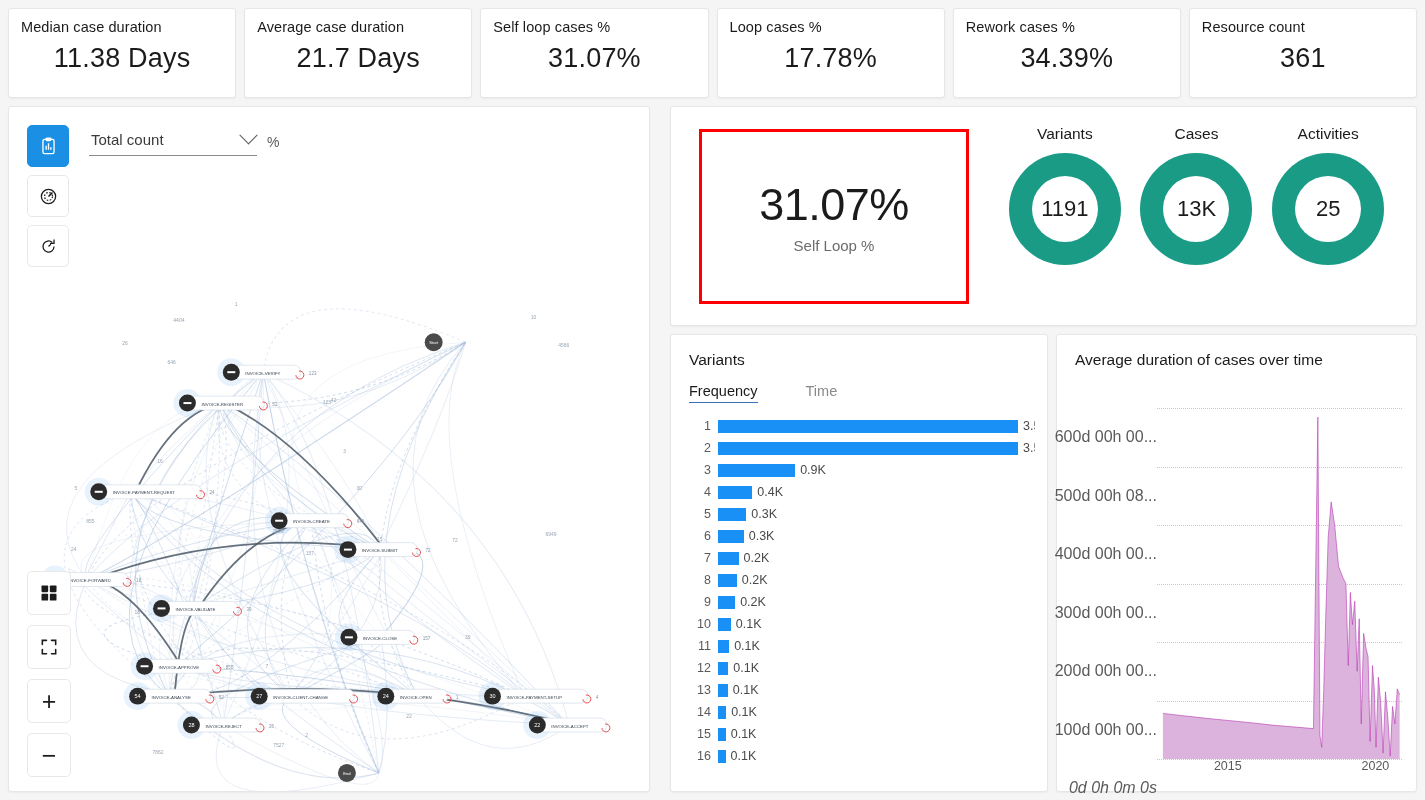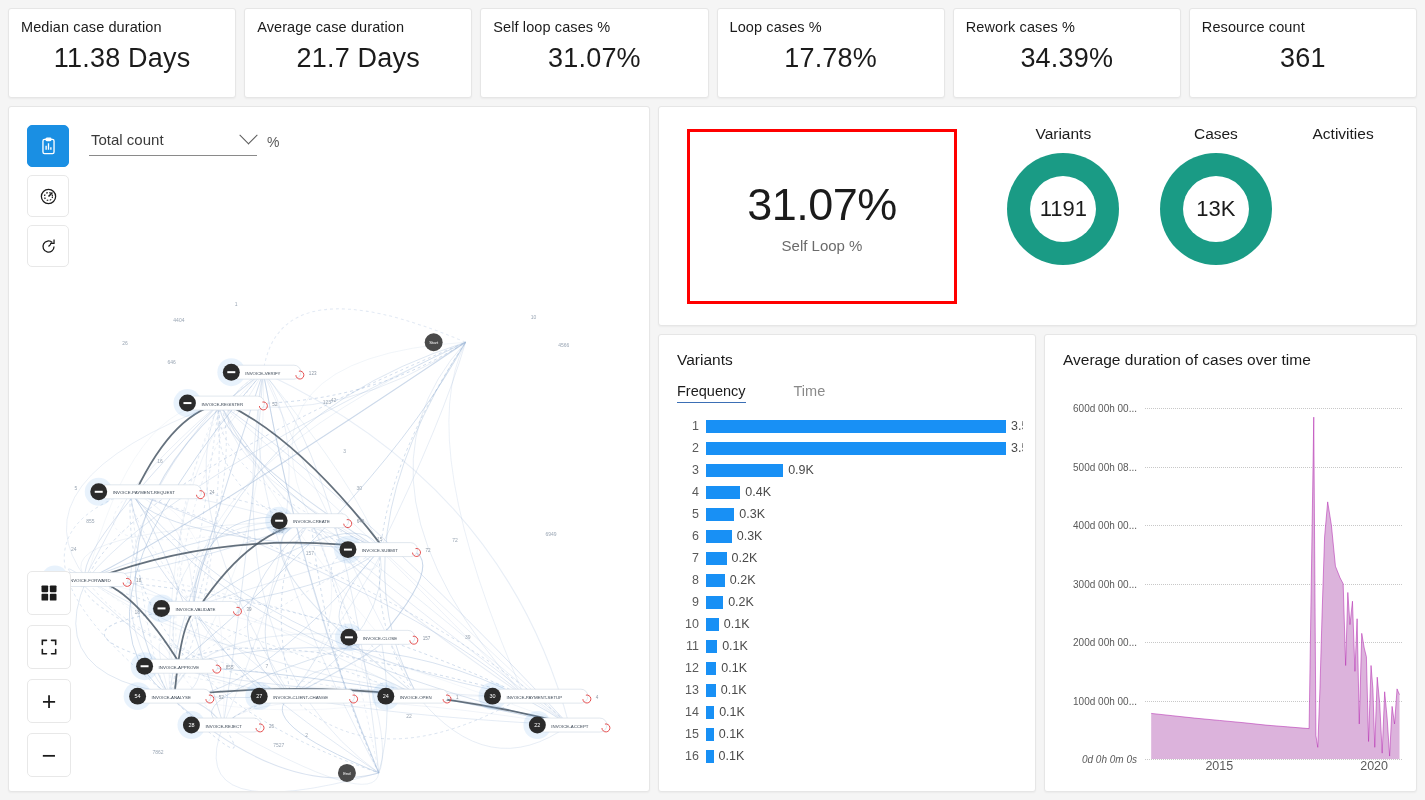--- a/index.html
+++ b/index.html
@@ -18,21 +18,21 @@
     padding: 10px 12px 0 12px; position: relative;
     box-shadow: 0 1px 2px rgba(0,0,0,.045);
   }
   .kpi-title { font-size: 14.5px; color: #1b1b1b; letter-spacing: .1px; }
   .kpi-value {
     font-size: 27px; color: #1b1b1b; text-align: center;
     margin-top: 8px; font-weight: 400; letter-spacing: .2px;
   }
 
   
-  .main { display: flex; gap: 8px; margin-top: 8px; height: 686px; }
+  .main { display: flex; gap: 20px; margin-top: 8px; height: 686px; }
   .left-col { width: 642px; }
   .right-col { flex: 1; display: flex; flex-direction: column; gap: 8px; }
 
   .panel {
     background: #fff; border: 1px solid #e6e6e6; border-radius: 3px;
     box-shadow: 0 1px 2px rgba(0,0,0,.045); position: relative;
   }
 
   
   .map-panel { height: 686px; overflow: hidden; }
@@ -92,21 +92,21 @@
   .vrow { display: flex; align-items: center; height: 22px; }
   .vrank { width: 22px; text-align: right; font-size: 12.5px; color: #5a5a5a; margin-right: 7px; }
   .vbar { height: 13px; background: #1890f5; }
   .vval { font-size: 12.5px; color: #4a4a4a; margin-left: 5px; white-space: nowrap; }
   .vscroll { width: 7px; background: #f2f2f2; border-radius: 4px; margin-left: 4px; position: relative; }
 
   
   .time-panel { flex: 1; padding: 16px 14px 10px 18px; display: flex; flex-direction: column; }
   .time-body { flex: 1; display: flex; margin-top: 16px; position: relative; }
   .yaxis { width: 82px; position: relative; }
-  .ytick { position: absolute; right: 8px; font-size: 10px; color: #5a5a5a; transform: translateY(-50%); white-space: nowrap; }
+  .ytick { position: absolute; right: 0; font-size: 16px; color: #5a5a5a; transform: translateY(-50%); white-space: nowrap; margin-top: 29px; }
   .plot { flex: 1; position: relative; }
   .gridline { position: absolute; left: 0; right: 0; border-top: 1px dotted #c8c8c8; }
   .xaxis { height: 22px; margin-left: 82px; position: relative; text-decoration: underline; }
   .xtick { position: absolute; font-size: 12.5px; color: #5a5a5a; transform: translateX(-50%); }
 </style>
 </head>
 <body>
 
 <div class="page">
 
@@ -545,20 +545,23 @@
             </div>
           </div>
           <div class="donut-wrap">
             <div class="donut-title">Cases</div>
             <div class="donut" style="background: rgb(26, 155, 133);">
               <span class="donut-value">13K</span>
             </div>
           </div>
           <div class="donut-wrap">
             <div class="donut-title">Activities</div>
+            <div class="donut" style="background: rgb(26, 155, 133);">
+              <span class="donut-value">25</span>
+            </div>
           </div>
         </div>
       </div>
 
       <div class="bottom-row">
 
         <div class="panel variants-panel">
           <div class="panel-title">Variants</div>
           <div class="vtabs">
             <div class="vtab active">Frequency</div>

